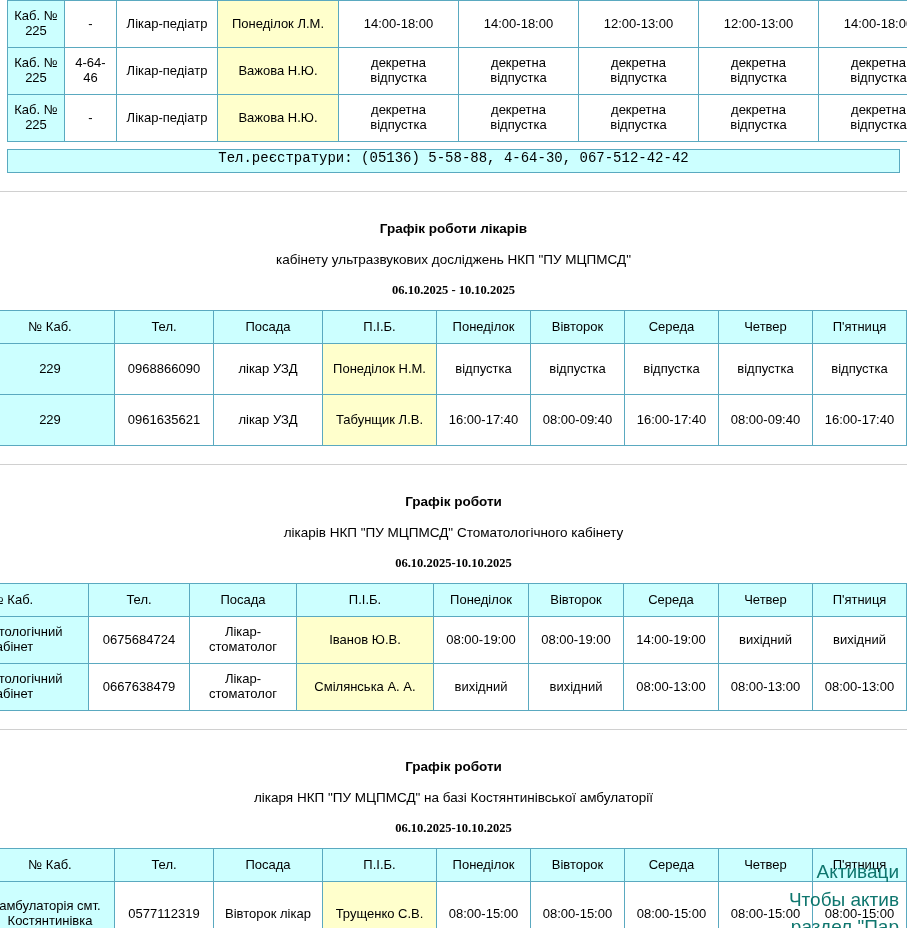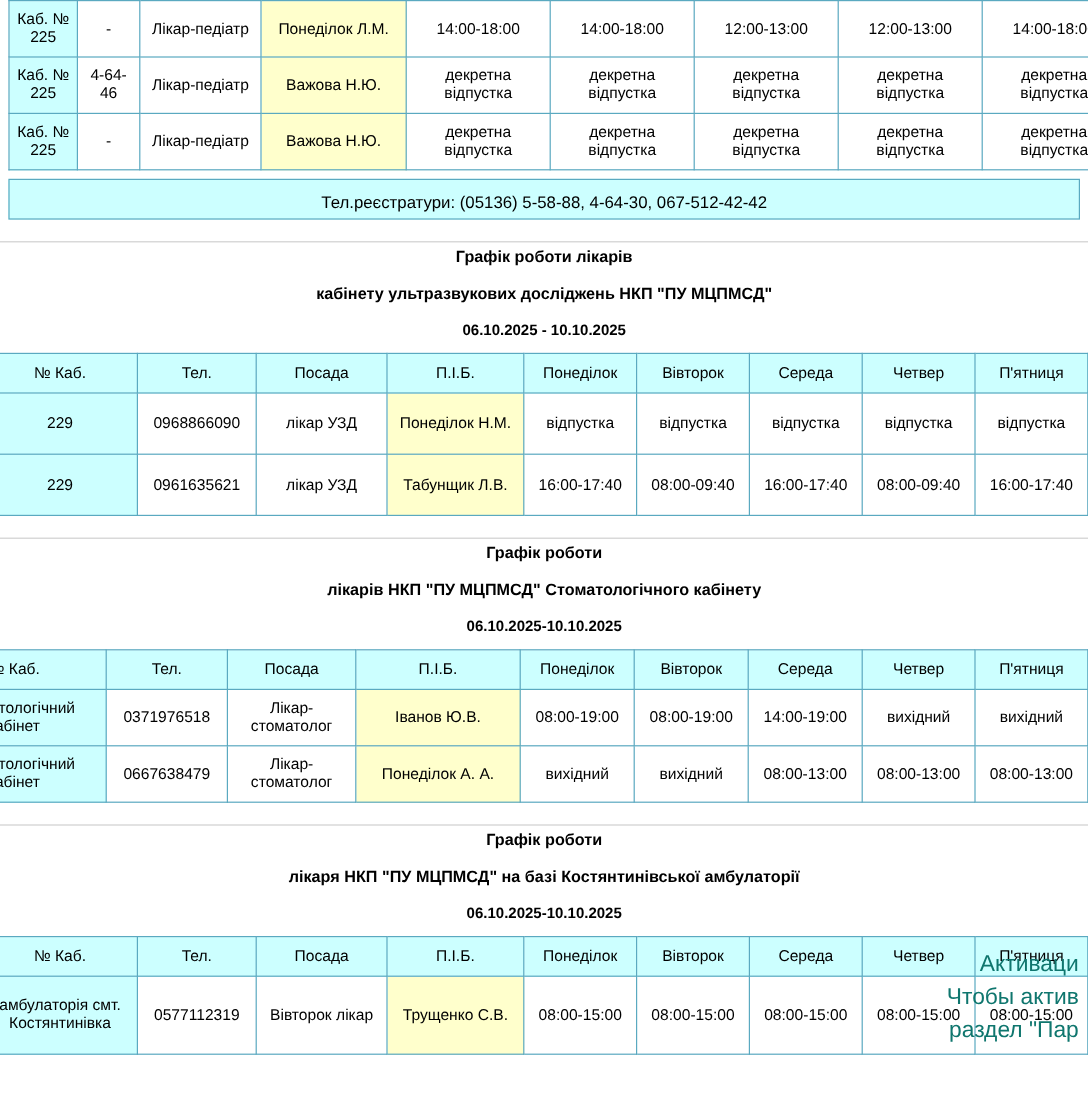--- a/index.html
+++ b/index.html
@@ -51,50 +51,52 @@
   .col-pib { width: 112px; }
   .col-day { width: 111px; }
 
   .phone-bar {
     width: 893px;
     margin-left: 7px;
     margin-top: 7px;
     background: #ccffff;
     border: 1px solid #5aa9c0;
     text-align: center;
-    padding: 10px 0 6px 0;
+    padding: 0 0 6px 0;
     font-size: 14px;
     box-sizing: border-box;
+    font-family: Liberation Mono, monospace;
   }
 
   .hr {
     border: none;
     border-top: 1px solid #d0d0d0;
     margin: 18px 0 0 0;
     width: 907px;
   }
 
   .block {
-    margin-top: 4px;
+    margin-top: 29px;
     text-align: center;
   }
   .block-title {
     font-weight: bold;
     font-size: 13.5px;
     margin: 0 0 16px 0;
   }
   .block-sub {
-    font-weight: bold;
+    font-weight: normal;
     font-size: 13.5px;
     margin: 0 0 16px 0;
   }
   .block-dates {
     font-weight: bold;
     font-size: 12.5px;
     margin: 0 0 12px 0;
+    font-family: Liberation Serif, serif;
   }
 
   .tbl-wrap {
     display: flex;
     justify-content: flex-end;
   }
 
   
   .uzd-table { width: 840px; }
   .uzd-table th, .uzd-table td { height: 26px; }
@@ -262,34 +264,34 @@
             <th class="cell-cyan s4">Понеділок</th>
             <th class="cell-cyan s5">Вівторок</th>
             <th class="cell-cyan s6">Середа</th>
             <th class="cell-cyan s7">Четвер</th>
             <th class="cell-cyan s8">П'ятниця</th>
           </tr>
         </thead>
         <tbody>
           <tr class="data">
             <td class="cell-cyan">Стоматологічний кабінет</td>
-            <td class="cell-white">0371976518</td>
+            <td class="cell-white">0675684724</td>
             <td class="cell-white">Лікар-стоматолог</td>
             <td class="cell-yellow">Іванов Ю.В.</td>
             <td class="cell-white">08:00-19:00</td>
             <td class="cell-white">08:00-19:00</td>
             <td class="cell-white">14:00-19:00</td>
             <td class="cell-white">вихідний</td>
             <td class="cell-white">вихідний</td>
           </tr>
           <tr class="data">
             <td class="cell-cyan">Стоматологічний кабінет</td>
             <td class="cell-white">0667638479</td>
             <td class="cell-white">Лікар-стоматолог</td>
-            <td class="cell-yellow">Понеділок А. А.</td>
+            <td class="cell-yellow">Смілянська А. А.</td>
             <td class="cell-white">вихідний</td>
             <td class="cell-white">вихідний</td>
             <td class="cell-white">08:00-13:00</td>
             <td class="cell-white">08:00-13:00</td>
             <td class="cell-white">08:00-13:00</td>
           </tr>
         </tbody>
       </table>
     </div>
   </div>

